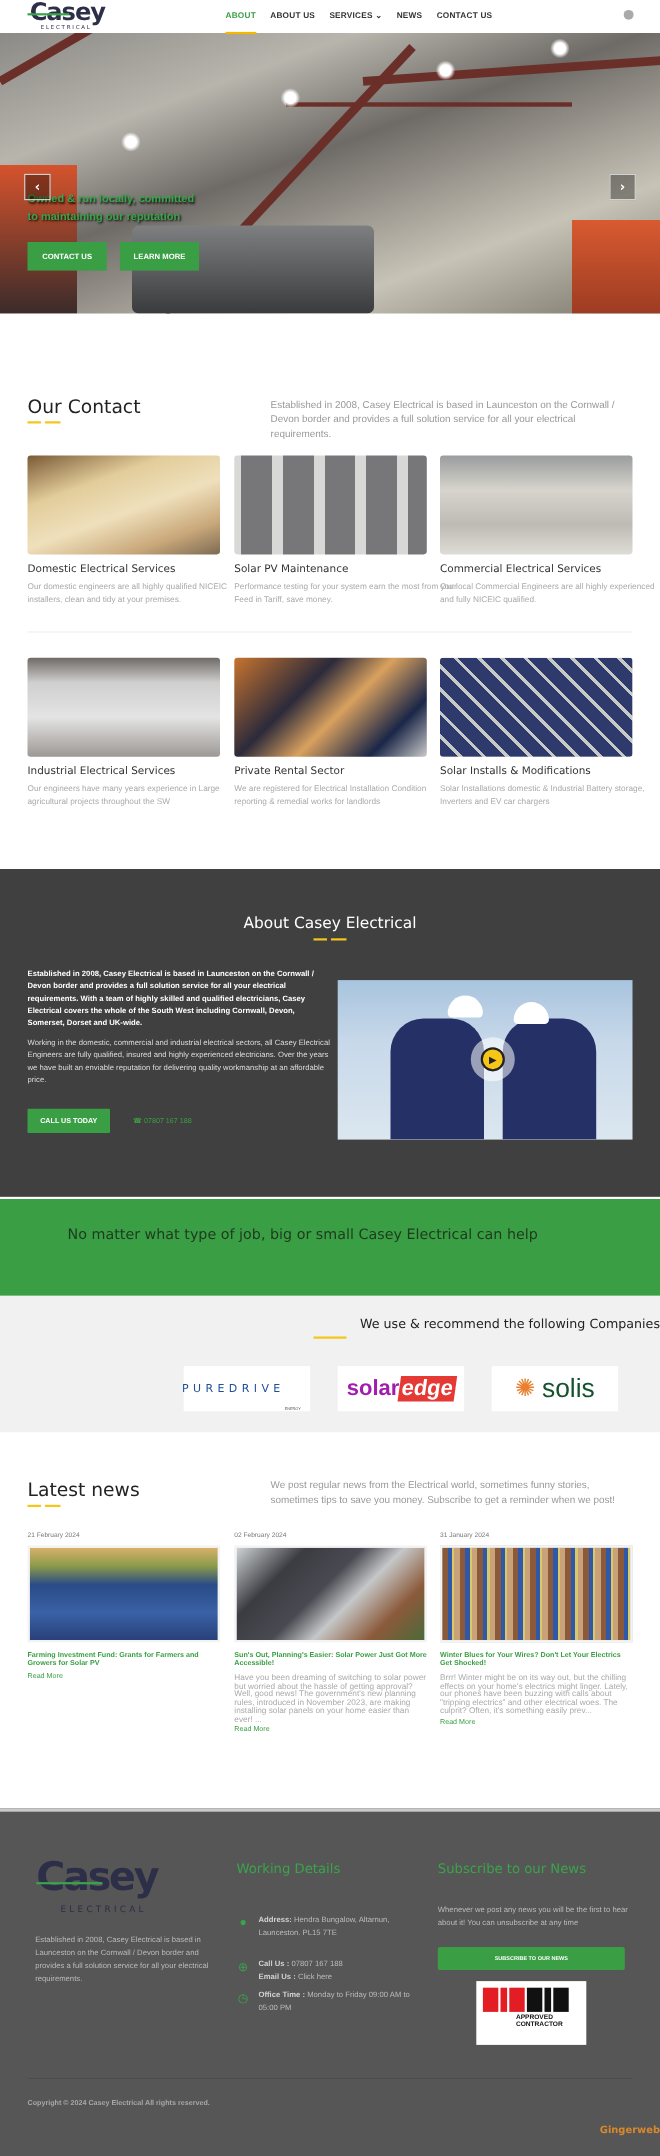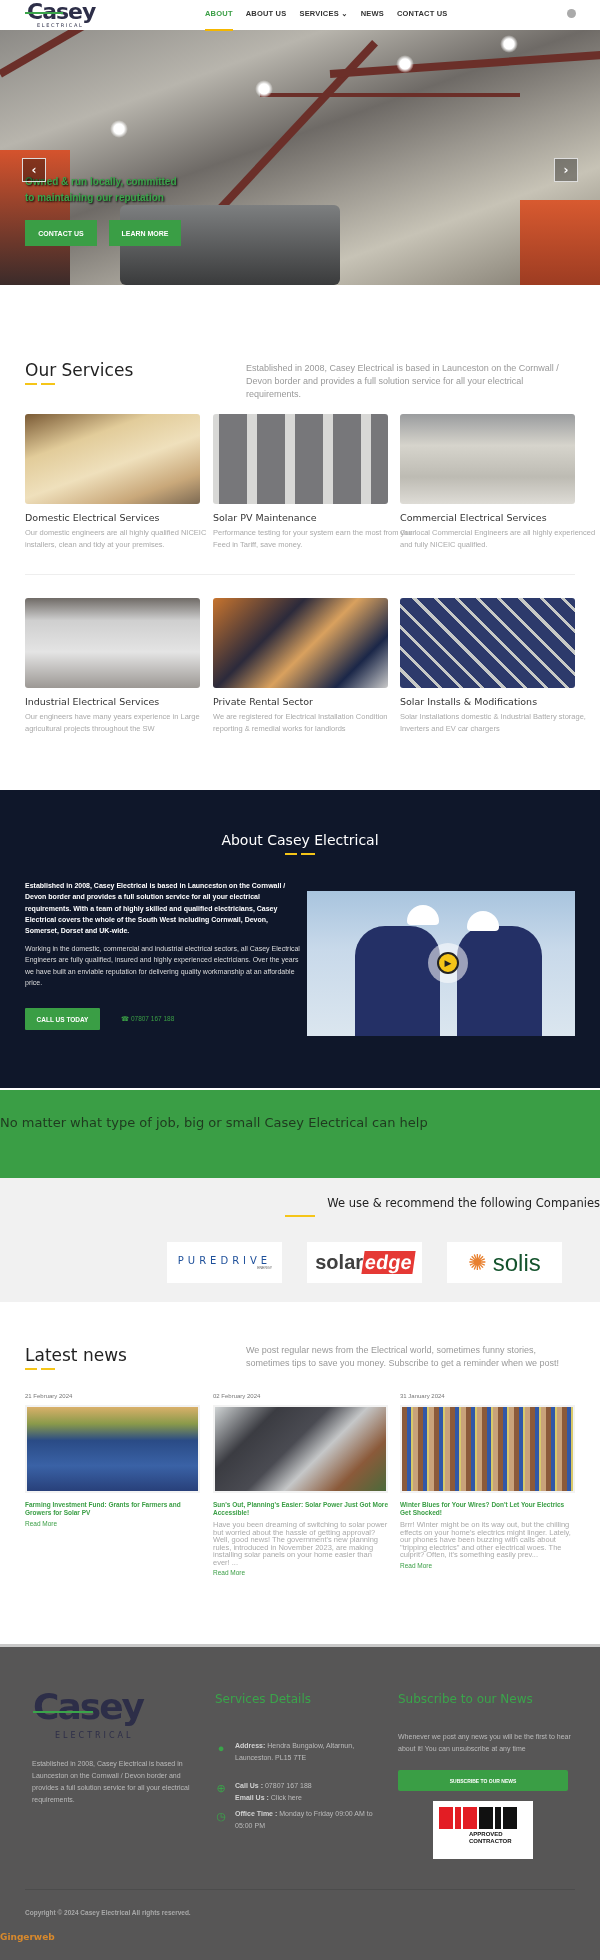--- a/index.html
+++ b/index.html
@@ -30,34 +30,34 @@
 
 .sect-title{position:absolute;font:17px "DejaVu Sans",sans-serif;color:#222}
 .underline{position:absolute;height:2px;width:30px;background:linear-gradient(90deg,#f5c518 0 12px,transparent 12px 16px,#f5c518 16px)}
 .intro{position:absolute;font:9px "Liberation Sans",sans-serif;color:#999;line-height:13px}
 .card{position:absolute;width:203px}
 .card .img{width:175px;height:90px;border-radius:3px}
 .card .t{margin-top:8px;font:9.5px "DejaVu Sans",sans-serif;color:#333}
 .card .d{margin-top:4px;font:7.5px "Liberation Sans",sans-serif;color:#aaa;line-height:12px}
 .divider{position:absolute;left:25px;width:550px;height:1px;background:#eee}
 
-.about{position:absolute;left:0;top:790px;width:600px;height:298px;background:#0f172a}
+.about{position:absolute;left:0;top:790px;width:600px;height:298px;background:#404040}
 .about h2{position:absolute;left:0;width:600px;top:42px;text-align:center;font:14px "DejaVu Sans",sans-serif;color:#fff}
 .about .p1{position:absolute;left:25px;top:90px;width:275px;font:bold 7px "Liberation Sans",sans-serif;color:#fff;line-height:11.3px}
 .about .p2{position:absolute;left:25px;top:153px;width:275px;font:7px "Liberation Sans",sans-serif;color:#ddd;line-height:11.3px}
 .about .call{position:absolute;left:25px;top:218px;width:75px;height:22px;background:#3a9e45;color:#fff;font:bold 6.5px "Liberation Sans",sans-serif;display:flex;align-items:center;justify-content:center;border-radius:1px}
 .about .phone{position:absolute;left:121px;top:225px;font:6.5px "Liberation Sans",sans-serif;color:#3a9e45}
 .about .video{position:absolute;left:307px;top:101px;width:268px;height:145px;background:linear-gradient(180deg,#a8c4de 0%,#c8d9ea 40%,#dbe6ef 100%);overflow:hidden}
 .about .man{position:absolute;bottom:0;width:85px;height:110px;background:#243066;border-radius:30px 30px 0 0}
 .about .hat{position:absolute;width:32px;height:20px;background:#fff;border-radius:16px 16px 4px 4px}
 .about .play{position:absolute;left:121px;top:52px;width:40px;height:40px;border-radius:50%;background:rgba(255,255,255,.55);display:flex;align-items:center;justify-content:center}
 .about .play span{width:22px;height:22px;border-radius:50%;background:#f5c518;border:2px solid #222;display:flex;align-items:center;justify-content:center;color:#222;font-size:9px}
 
 .cta{position:absolute;left:0;top:1090px;width:600px;height:88px;background:#3a9e45}
-.cta div{position:absolute;left:0;width:489px;text-align:left;font:13px "DejaVu Sans",sans-serif;color:#1f3a1f}
+.cta div{position:absolute;left:0;width:489px;text-align:right;font:13px "DejaVu Sans",sans-serif;color:#1f3a1f}
 
 .partners{position:absolute;left:0;top:1178px;width:600px;height:124px;background:#f1f1f1}
 .partners h3{position:absolute;left:0;width:600px;top:18px;text-align:right;font:11.5px "DejaVu Sans",sans-serif;color:#222}
 .logo-box{position:absolute;top:64px;width:115px;height:41px;background:#fff;display:flex;align-items:center;justify-content:center}
 
 .news-card{position:absolute;width:175px}
 .news-card .date{font:6px "Liberation Sans",sans-serif;color:#777}
 .news-card .img{margin-top:6px;width:175px;height:88px;border:2px solid #f3f3f3}
 .news-card .t{margin-top:8px;font:bold 6.5px "Liberation Sans",sans-serif;color:#3a9e45;line-height:8px}
 .news-card .d{margin-top:4px;font:7.5px "Liberation Sans",sans-serif;color:#aaa;line-height:7.5px}
@@ -72,21 +72,21 @@
 .f-h{position:absolute;top:45px;font:12px "DejaVu Sans",sans-serif;color:#3aa44a}
 .c-row{position:absolute;left:215px;width:170px}
 .c-row .ic{position:absolute;left:0;top:2px;width:12px;height:12px;color:#3aa44a;font-size:11px;display:flex;align-items:center;justify-content:center}
 .c-row .tx{position:absolute;left:20px;top:0;width:150px;font:7px "Liberation Sans",sans-serif;color:#bbb;line-height:12px}
 .c-row b{color:#d2d2d2}
 .sub-txt{position:absolute;left:398px;top:84px;width:175px;font:7px "Liberation Sans",sans-serif;color:#bbb;line-height:12px}
 .sub-btn{position:absolute;left:398px;top:123px;width:170px;height:21px;background:#3a9e45;border-radius:2px;color:#fff;font:bold 5px "Liberation Sans",sans-serif;display:flex;align-items:center;justify-content:center}
 .niceic{position:absolute;left:433px;top:154px;width:100px;height:58px;background:#fff;padding:6px}
 .f-line{position:absolute;left:25px;top:242px;width:550px;height:1px;background:#4c4c4c}
 .copy{position:absolute;left:25px;top:262px;font:bold 6.5px "Liberation Sans",sans-serif;color:#a8a8a8}
-.ginger{position:absolute;left:0;width:600px;top:285px;text-align:left;font:bold 9px "DejaVu Sans",sans-serif;color:#d8892c}
+.ginger{position:absolute;left:0;width:600px;top:285px;text-align:right;font:bold 9px "DejaVu Sans",sans-serif;color:#d8892c}
 </style>
 </head>
 <body>
 
 <div class="header">
   <div class="logo">
     <span class="big">Casey</span>
     <span class="wire"></span>
     <span class="small">ELECTRICAL</span>
   </div>
@@ -115,21 +115,21 @@
   <div class="sub">
     <div>Owned &amp; run locally, committed</div>
     <div>to maintaining our reputation</div>
   </div>
   <div class="btn" style="left:25px;width:72px">CONTACT US</div>
   <div class="btn" style="left:109px;width:72px">LEARN MORE</div>
   <div class="arrow" style="left:22px;top:128px">‹</div>
   <div class="arrow" style="left:554px;top:128px">›</div>
 </section>
 
-<h2 class="sect-title" style="left:25px;top:360px">Our Services</h2>
+<h2 class="sect-title" style="left:25px;top:360px">Our Contact</h2>
 <div class="underline" style="left:25px;top:383px"></div>
 <p class="intro" style="left:246px;top:362px;width:330px">Established in 2008, Casey Electrical is based in Launceston on the Cornwall / Devon border and provides a full solution service for all your electrical requirements.</p>
 
 <div class="card" style="left:25px;top:414px">
   <div class="img" style="background:linear-gradient(160deg,#7a5a35 0%,#e2cc9a 30%,#efe0bc 55%,#c9a87a 80%,#7d6a53 100%)"></div>
   <div class="t">Domestic Electrical Services</div>
   <div class="d">Our domestic engineers are all highly qualified NICEIC installers, clean and tidy at your premises.</div>
 </div>
 <div class="card" style="left:213px;top:414px">
   <div class="img" style="background:repeating-linear-gradient(90deg,#d8d8d6 0 6px,#77777a 6px 34px,#d8d8d6 34px 38px)"></div>
@@ -180,26 +180,26 @@
   </div>
 </section>
 
 <section class="cta">
   <div style="top:25px">No matter what type of job, big or small Casey Electrical can help</div>
 </section>
 
 <section class="partners">
   <h3>We use &amp; recommend the following Companies</h3>
   <div class="underline" style="left:285px;top:37px;background:#f5c518"></div>
-  <div class="logo-box" style="left:167px;flex-direction:column">
+  <div class="logo-box" style="left:167px;flex-direction:row">
     <span style="font:10px 'DejaVu Sans',sans-serif;color:#1d4f9a;letter-spacing:4px">PUREDRIVE</span>
     <span style="font:3.5px 'Liberation Sans',sans-serif;color:#555;align-self:flex-end;margin-right:10px">ENERGY</span>
   </div>
   <div class="logo-box" style="left:307px">
-    <span style="font:bold 20px 'Liberation Sans',sans-serif;color:#404040">solar</span>
+    <span style="font:bold 20px 'Liberation Sans',sans-serif;color:#a21caf">solar</span>
     <span style="font:bold 20px 'Liberation Sans',sans-serif;color:#fff;background:#e53935;padding:0 2px;transform:skewX(-8deg)">edge</span>
   </div>
   <div class="logo-box" style="left:447px">
     <span style="font:22px 'DejaVu Sans',sans-serif;color:#e8802f;margin-right:6px">✺</span>
     <span style="font:24px 'Liberation Sans',sans-serif;color:#14532d">solis</span>
   </div>
 </section>
 
 <h2 class="sect-title" style="left:25px;top:1345px">Latest news</h2>
 <div class="underline" style="left:25px;top:1368px"></div>
@@ -227,21 +227,21 @@
 </div>
 
 <footer class="footer">
   <div class="f-logo">
     <span class="big">Casey</span>
     <span class="wire"></span>
     <span class="small">ELECTRICAL</span>
   </div>
   <p class="f-about">Established in 2008, Casey Electrical is based in Launceston on the Cornwall / Devon border and provides a full solution service for all your electrical requirements.</p>
 
-  <h3 class="f-h" style="left:215px">Services Details</h3>
+  <h3 class="f-h" style="left:215px">Working Details</h3>
   <div class="c-row" style="top:93px">
     <span class="ic">●</span>
     <div class="tx"><b>Address:</b><span> Hendra Bungalow, Altarnun, Launceston. PL15 7TE</span></div>
   </div>
   <div class="c-row" style="top:133px">
     <span class="ic">⊕</span>
     <div class="tx">
       <div><b>Call Us :</b><span> 07807 167 188</span></div>
       <div><b>Email Us :</b><span> Click here</span></div>
     </div>

